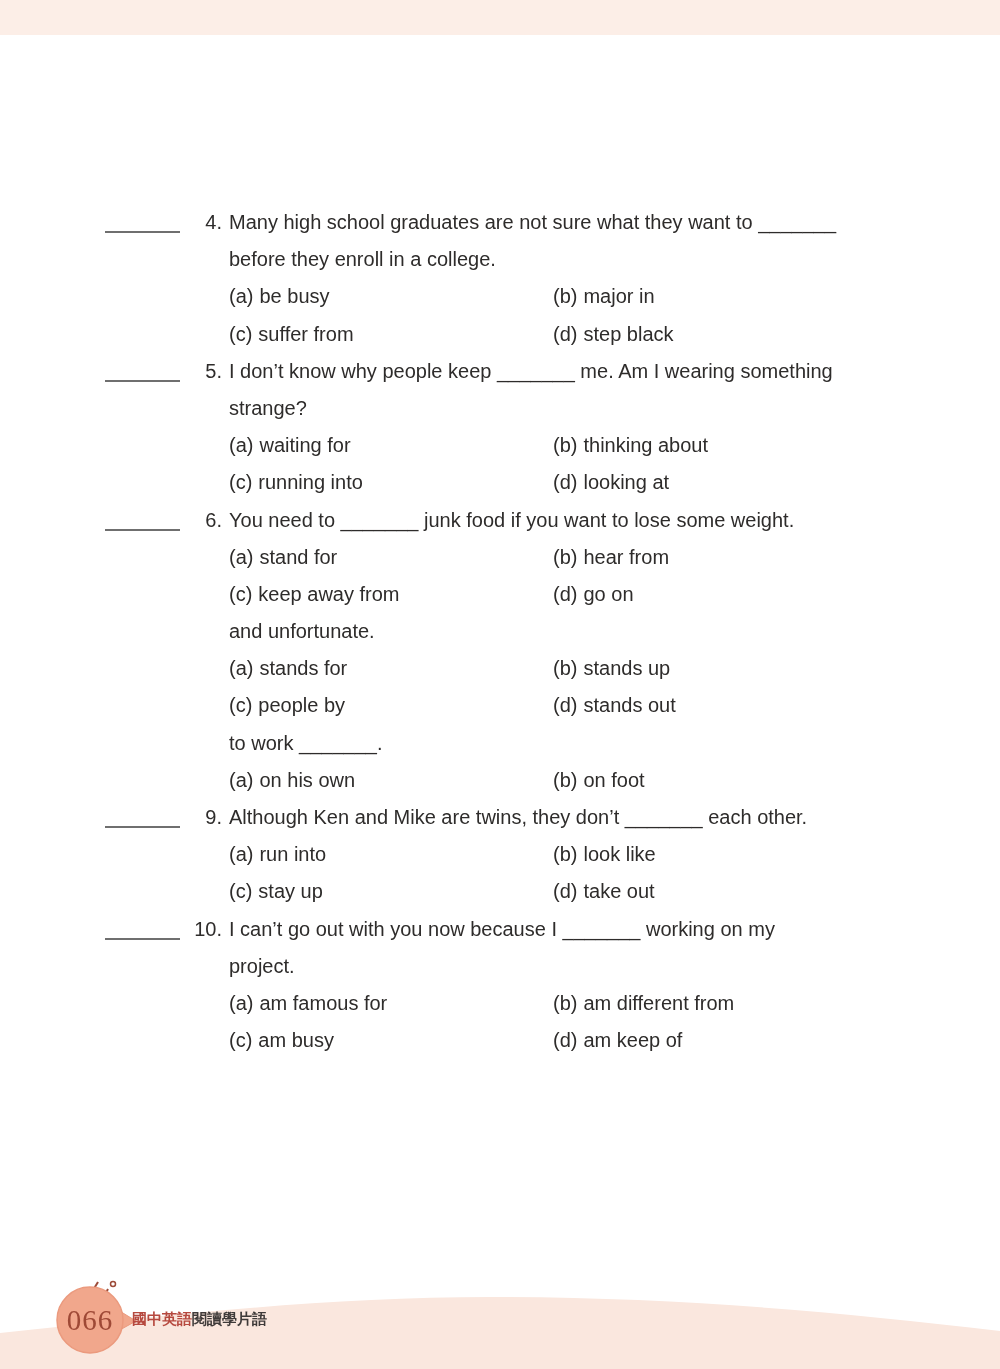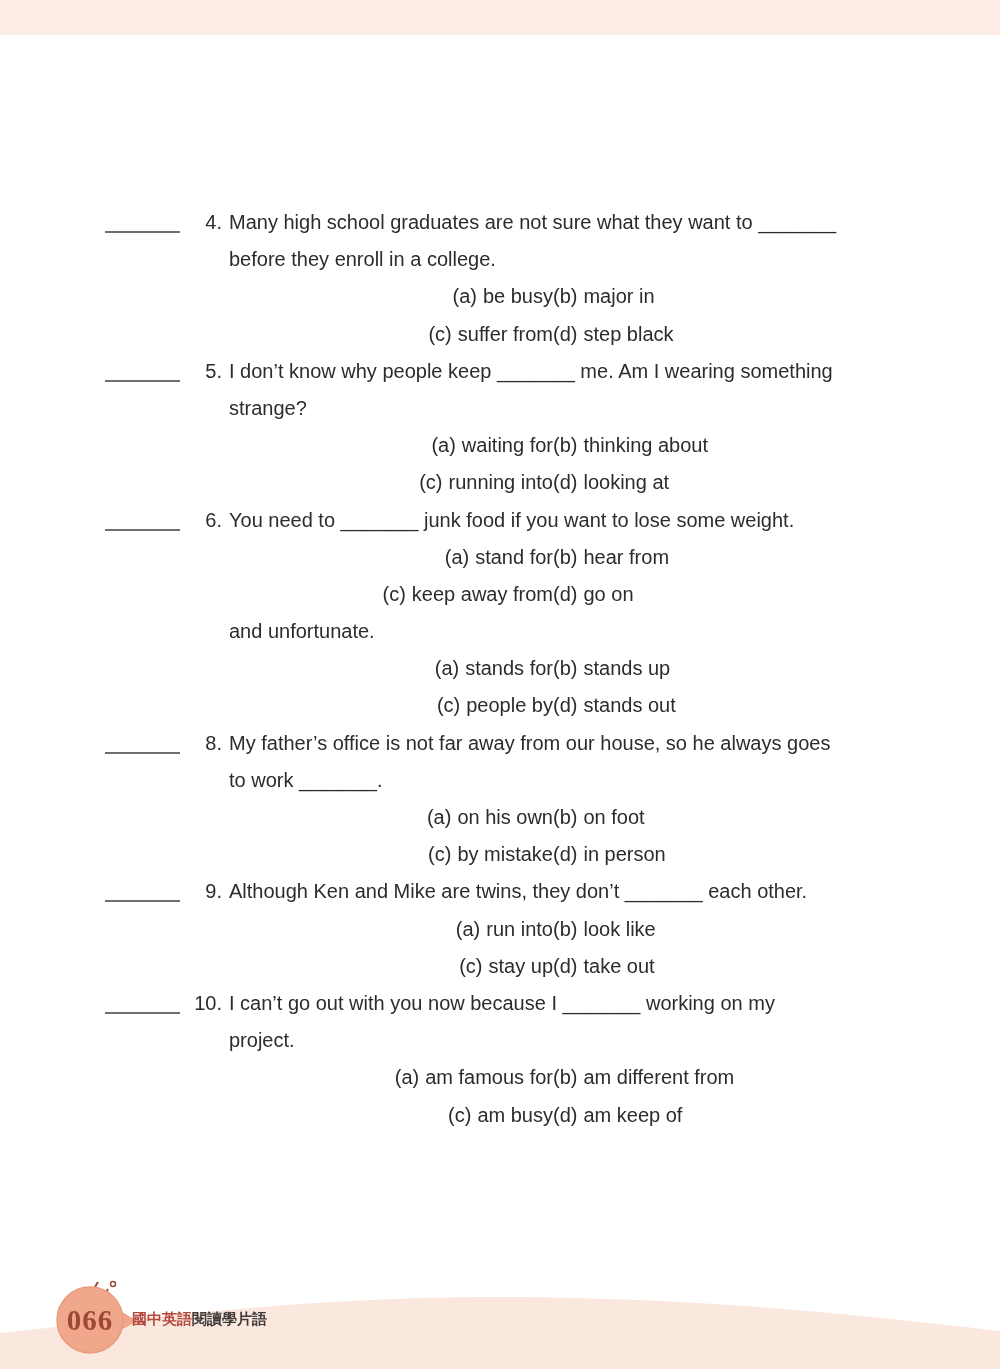--- a/index.html
+++ b/index.html
@@ -52,21 +52,20 @@
     text-align: right;
   }
   .indent {
     display: inline-block;
     width: 124px;
   }
   .opt1 {
     display: inline-block;
     margin-left: 124px;
     width: 324px;
-    text-align: right;
   }
   .opt2 {
     display: inline-block;
   }
   .opt-label {
     margin-right: 6px;
   }
   
   .footer-art {
     position: absolute;
@@ -75,21 +74,21 @@
     width: 1000px;
     height: 94px;
   }
   .page-badge-num {
     position: absolute;
     left: 57px;
     top: 1303px;
     width: 66px;
     text-align: center;
     font-family: "Liberation Serif", serif;
-    font-weight: bold;
+    font-weight: normal;
     font-size: 29px;
     line-height: 34px;
     color: #9e4936;
     letter-spacing: 1px;
   }
   .book-title {
     position: absolute;
     left: 132px;
     top: 1303px;
     height: 32px;
@@ -128,24 +127,22 @@
     <div class="row"><span class="opt1"><span class="opt-label">(c)</span><span>running into</span></span><span class="opt2"><span class="opt-label">(d)</span><span>looking at</span></span></div>
 
     <div class="row"><span class="ansblank"></span><span class="qnum">6.</span><span>You need to _______ junk food if you want to lose some weight.</span></div>
     <div class="row"><span class="opt1"><span class="opt-label">(a)</span><span>stand for</span></span><span class="opt2"><span class="opt-label">(b)</span><span>hear from</span></span></div>
     <div class="row"><span class="opt1"><span class="opt-label">(c)</span><span>keep away from</span></span><span class="opt2"><span class="opt-label">(d)</span><span>go on</span></span></div>
 
     <div class="row"><span class="indent"></span><span>and unfortunate.</span></div>
     <div class="row"><span class="opt1"><span class="opt-label">(a)</span><span>stands for</span></span><span class="opt2"><span class="opt-label">(b)</span><span>stands up</span></span></div>
     <div class="row"><span class="opt1"><span class="opt-label">(c)</span><span>people by</span></span><span class="opt2"><span class="opt-label">(d)</span><span>stands out</span></span></div>
 
-    <div class="row"><span class="ansblank"></span><span class="qnum">8.</span><span>My father’s office is not far away from our house, so he always goes</span></div>
     <div class="row"><span class="indent"></span><span>to work _______.</span></div>
     <div class="row"><span class="opt1"><span class="opt-label">(a)</span><span>on his own</span></span><span class="opt2"><span class="opt-label">(b)</span><span>on foot</span></span></div>
-    <div class="row"><span class="opt1"><span class="opt-label">(c)</span><span>by mistake</span></span><span class="opt2"><span class="opt-label">(d)</span><span>in person</span></span></div>
 
     <div class="row"><span class="ansblank"></span><span class="qnum">9.</span><span>Although Ken and Mike are twins, they don’t _______ each other.</span></div>
     <div class="row"><span class="opt1"><span class="opt-label">(a)</span><span>run into</span></span><span class="opt2"><span class="opt-label">(b)</span><span>look like</span></span></div>
     <div class="row"><span class="opt1"><span class="opt-label">(c)</span><span>stay up</span></span><span class="opt2"><span class="opt-label">(d)</span><span>take out</span></span></div>
 
     <div class="row"><span class="ansblank"></span><span class="qnum">10.</span><span>I can’t go out with you now because I _______ working on my</span></div>
     <div class="row"><span class="indent"></span><span>project.</span></div>
     <div class="row"><span class="opt1"><span class="opt-label">(a)</span><span>am famous for</span></span><span class="opt2"><span class="opt-label">(b)</span><span>am different from</span></span></div>
     <div class="row"><span class="opt1"><span class="opt-label">(c)</span><span>am busy</span></span><span class="opt2"><span class="opt-label">(d)</span><span>am keep of</span></span></div>
 

